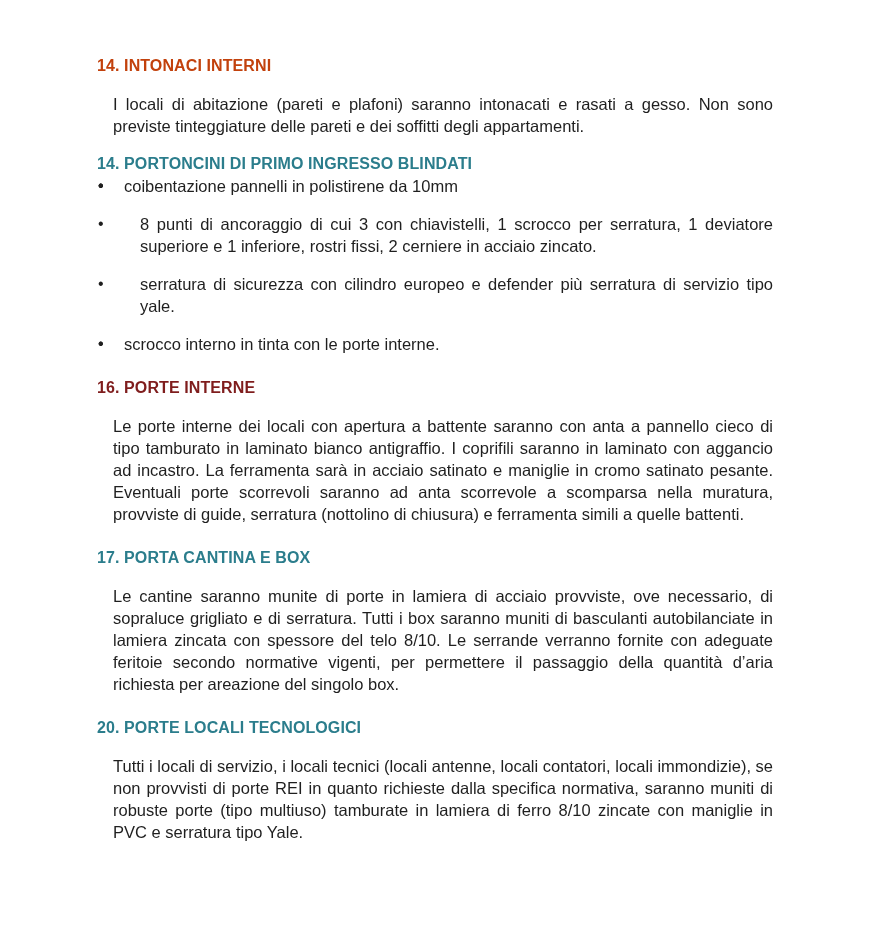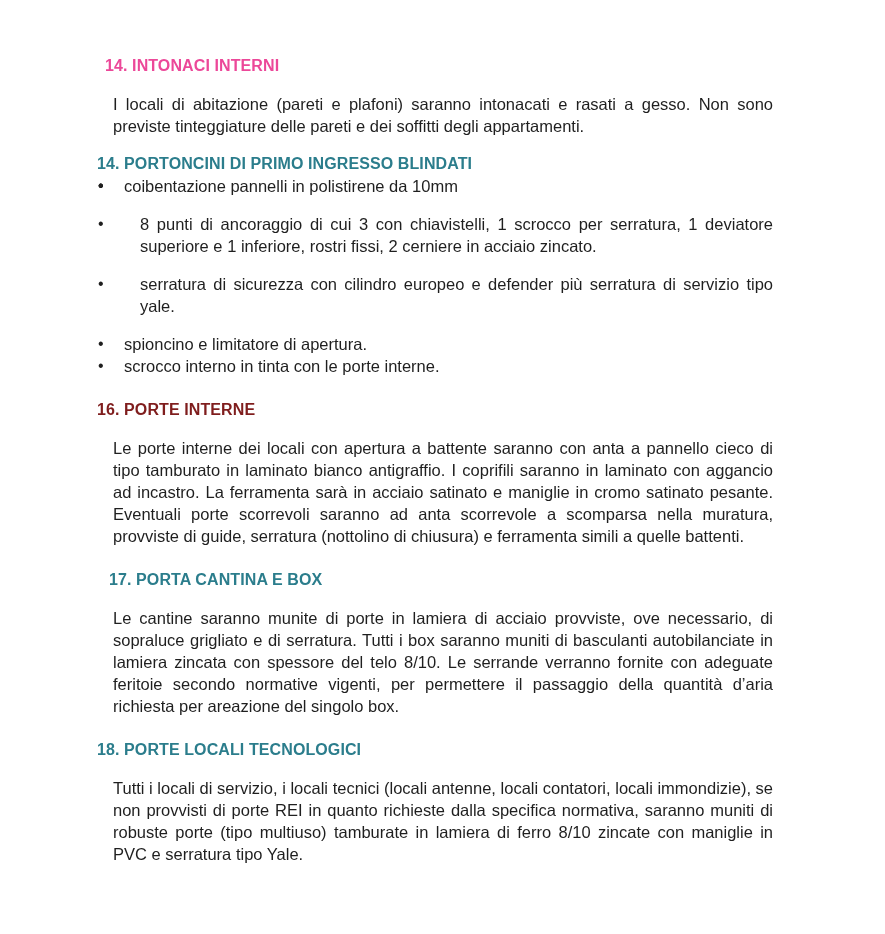--- a/index.html
+++ b/index.html
@@ -32,51 +32,51 @@
       position: absolute; left: 1px; top: 0; width: 20px;
       font-size: 16px;
     }
   </style>
 </head>
 <body>
 
 <div class="page" style="color: rgb(31, 31, 31);">
 
   <section class="section">
-    <h2 class="heading" style="color: #ec4899; margin-left: 8px;">14. INTONACI INTERNI</h2>
+    <h2 class="heading" style="color: #c2410c;">14. INTONACI INTERNI</h2>
     <p class="para">I locali di abitazione (pareti e plafoni) saranno intonacati e rasati a gesso. Non sono previste tinteggiature delle pareti e dei soffitti degli appartamenti.</p>
   </section>
 
   <section class="section">
     <h2 class="heading" style="color: rgb(43, 125, 140);">14. PORTONCINI DI PRIMO INGRESSO BLINDATI</h2>
     <ul class="bullets">
       <li><span class="dot">•</span></li>
       <li><span class="dot">•</span></li>
       <li><span class="dot">•</span><span>coibentazione pannelli in polistirene da 10mm</span></li>
       <li>
           <span class="dot">•</span>
           <span class="para" style="display:block">8 punti di ancoraggio di cui 3 con chiavistelli, 1 scrocco per serratura, 1 deviatore superiore e 1 inferiore, rostri fissi, 2 cerniere in acciaio zincato.</span>
         </li>
       <li>
           <span class="dot">•</span>
           <span class="para" style="display:block">serratura di sicurezza con cilindro europeo e defender più serratura di servizio tipo yale.</span>
         </li>
-      <li><span class="dot">•</span><span>spioncino e limitatore di apertura.</span></li>
+      <li><span class="dot">•</span></li>
       <li><span class="dot">•</span><span>scrocco interno in tinta con le porte interne.</span></li>
     </ul>
   </section>
 
   <section class="section gap">
     <h2 class="heading" style="color: #7f1d1d;">16.  PORTE INTERNE</h2>
     <p class="para">Le porte interne dei locali con apertura a battente saranno con anta a pannello cieco di tipo tamburato in laminato bianco antigraffio. I coprifili saranno in laminato con aggancio ad incastro. La ferramenta sarà in acciaio satinato e maniglie in cromo satinato pesante. Eventuali porte scorrevoli saranno ad anta scorrevole a scomparsa nella muratura, provviste di guide, serratura (nottolino di chiusura) e ferramenta simili a quelle battenti.</p>
   </section>
 
   <section class="section gap">
-    <h2 class="heading" style="color: rgb(43, 125, 140); margin-left: 12px;">17. PORTA CANTINA E BOX</h2>
+    <h2 class="heading" style="color: rgb(43, 125, 140);">17. PORTA CANTINA E BOX</h2>
     <p class="para">Le cantine saranno munite di porte in lamiera di acciaio provviste, ove necessario, di sopraluce grigliato e di serratura. Tutti i box saranno muniti di basculanti autobilanciate in lamiera zincata con spessore del telo 8/10. Le serrande verranno fornite con adeguate feritoie secondo normative vigenti, per permettere il passaggio della quantità d’aria richiesta per areazione del singolo box.</p>
   </section>
 
   <section class="section gap">
-    <h2 class="heading" style="color: rgb(43, 125, 140);">18. PORTE LOCALI TECNOLOGICI</h2>
+    <h2 class="heading" style="color: rgb(43, 125, 140);">20. PORTE LOCALI TECNOLOGICI</h2>
     <p class="para">Tutti i locali di servizio, i locali tecnici (locali antenne, locali contatori, locali immondizie), se non provvisti di porte REI in quanto richieste dalla specifica normativa, saranno muniti di robuste porte (tipo multiuso) tamburate in lamiera di ferro 8/10 zincate con maniglie in PVC e serratura tipo Yale.</p>
   </section>
 
 </div>
 
 </body></html>

